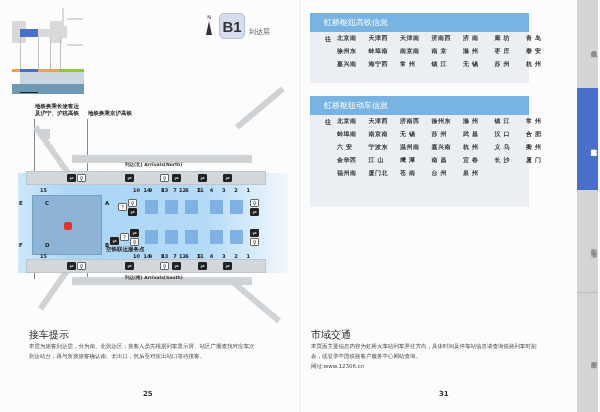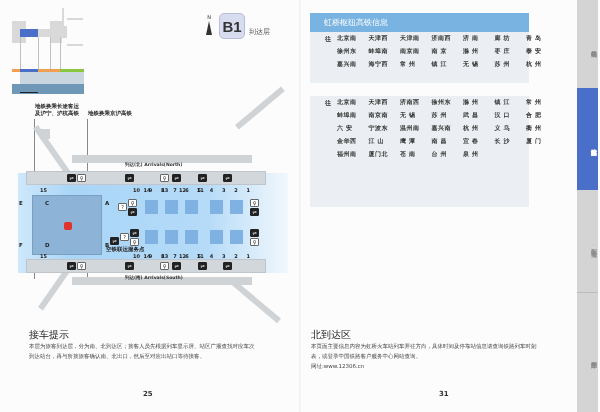--- a/index.html
+++ b/index.html
@@ -202,20 +202,21 @@
         <div class="cell" style="left: 63px; top: 26px;">常 州</div>
         <div class="cell" style="left: 94.5px; top: 26px;">镇 江</div>
         <div class="cell" style="left: 126px; top: 26px;">无 锡</div>
         <div class="cell" style="left: 157.5px; top: 26px;">苏 州</div>
         <div class="cell" style="left: 189px; top: 26px;">杭 州</div>
       </div>
   </div>
 </div>
 
 <div class="info-box" style="top:96px;height:111px;">
+  <div class="info-head">虹桥枢纽动车信息</div>
   <div class="info-body">
     <div class="to-label" style="top:3px;">往</div>
     <div class="grid" style="top:2px;" id="emu-grid">
         <div class="cell" style="left: 0px; top: 0px;">北京南</div>
         <div class="cell" style="left: 31.5px; top: 0px;">天津西</div>
         <div class="cell" style="left: 63px; top: 0px;">济南西</div>
         <div class="cell" style="left: 94.5px; top: 0px;">徐州东</div>
         <div class="cell" style="left: 126px; top: 0px;">滁 州</div>
         <div class="cell" style="left: 157.5px; top: 0px;">镇 江</div>
         <div class="cell" style="left: 189px; top: 0px;">常 州</div>
@@ -242,21 +243,21 @@
         <div class="cell" style="left: 189px; top: 39px;">厦 门</div>
         <div class="cell" style="left: 0px; top: 52px;">福州南</div>
         <div class="cell" style="left: 31.5px; top: 52px;">厦门北</div>
         <div class="cell" style="left: 63px; top: 52px;">苍 南</div>
         <div class="cell" style="left: 94.5px; top: 52px;">台 州</div>
         <div class="cell" style="left: 126px; top: 52px;">泉 州</div>
       </div>
   </div>
 </div>
 
-<div class="tip-title" style="left:311px;top:328px;">北到达区</div>
+<div class="tip-title" style="left:311px;top:328px;">市域交通</div>
 <div class="tip-body" style="left:311px;top:341px;">本页面主要信息内容为虹桥火车站列车开往方向，具体时间及停靠站信息请查询铁路列车时刻表，或登录中国铁路客户服务中心网站查询。</div>
 <div class="tip-body" style="left:311px;top:361px;">网址:www.12306.cn</div>
 <div class="page-num" style="left:439px;">31</div>
 
 <div class="side-tab inactive" style="left:577px;top:0;height:88px;position:absolute;writing-mode:vertical-rl;">桥机场航站楼</div>
 <div class="side-tab active" style="left:577px;top:88px;height:102px;position:absolute;writing-mode:vertical-rl;padding-top:10px;">铁路虹桥站</div>
 <div class="side-tab inactive" style="left:577px;top:190px;height:102px;position:absolute;writing-mode:vertical-rl;padding-top:8px;">配套·市域交通</div>
 <div class="side-sep" style="top:292px;"></div>
 <div class="side-tab inactive" style="left:577px;top:293px;height:119px;position:absolute;writing-mode:vertical-rl;padding-top:8px;">停车库图标</div>
 

